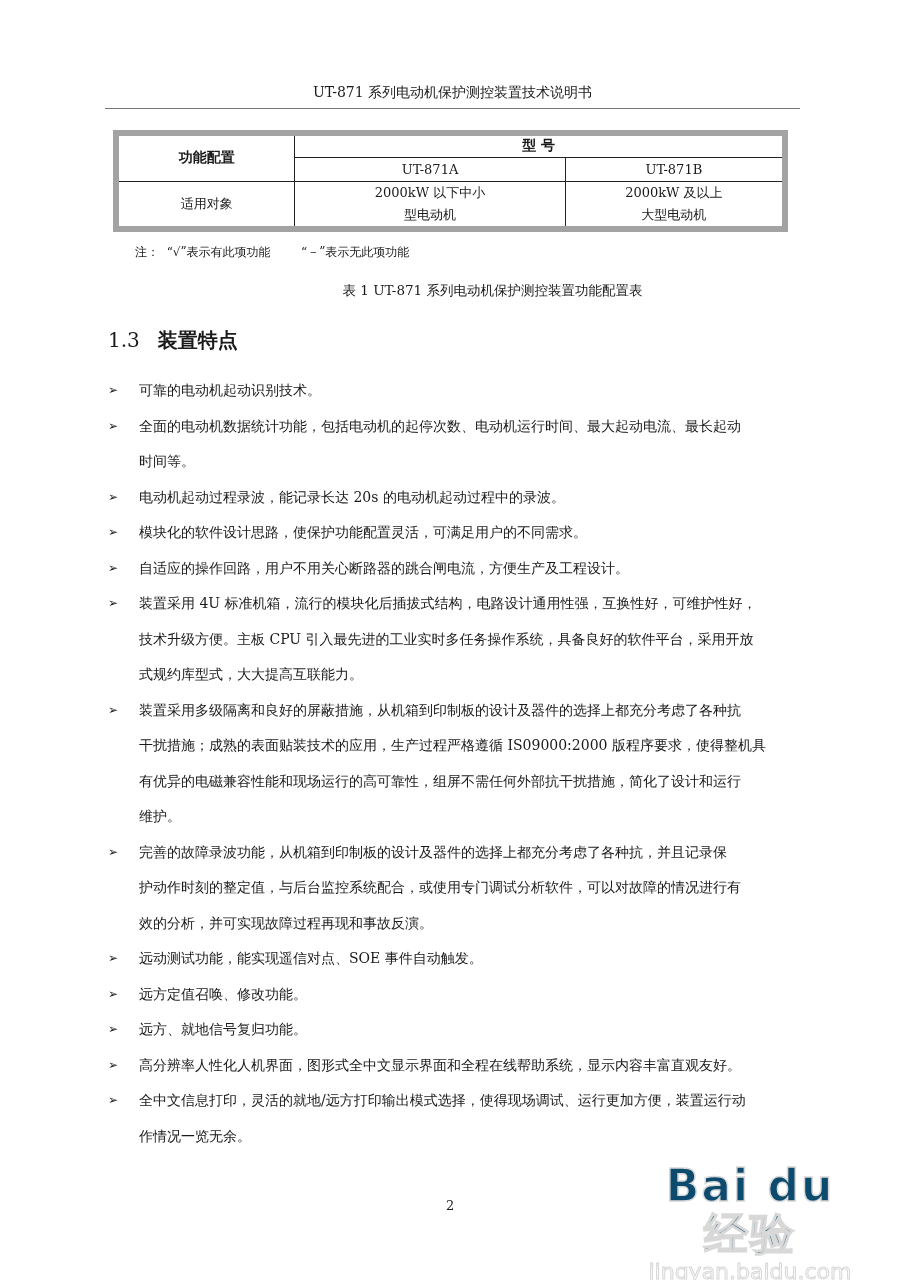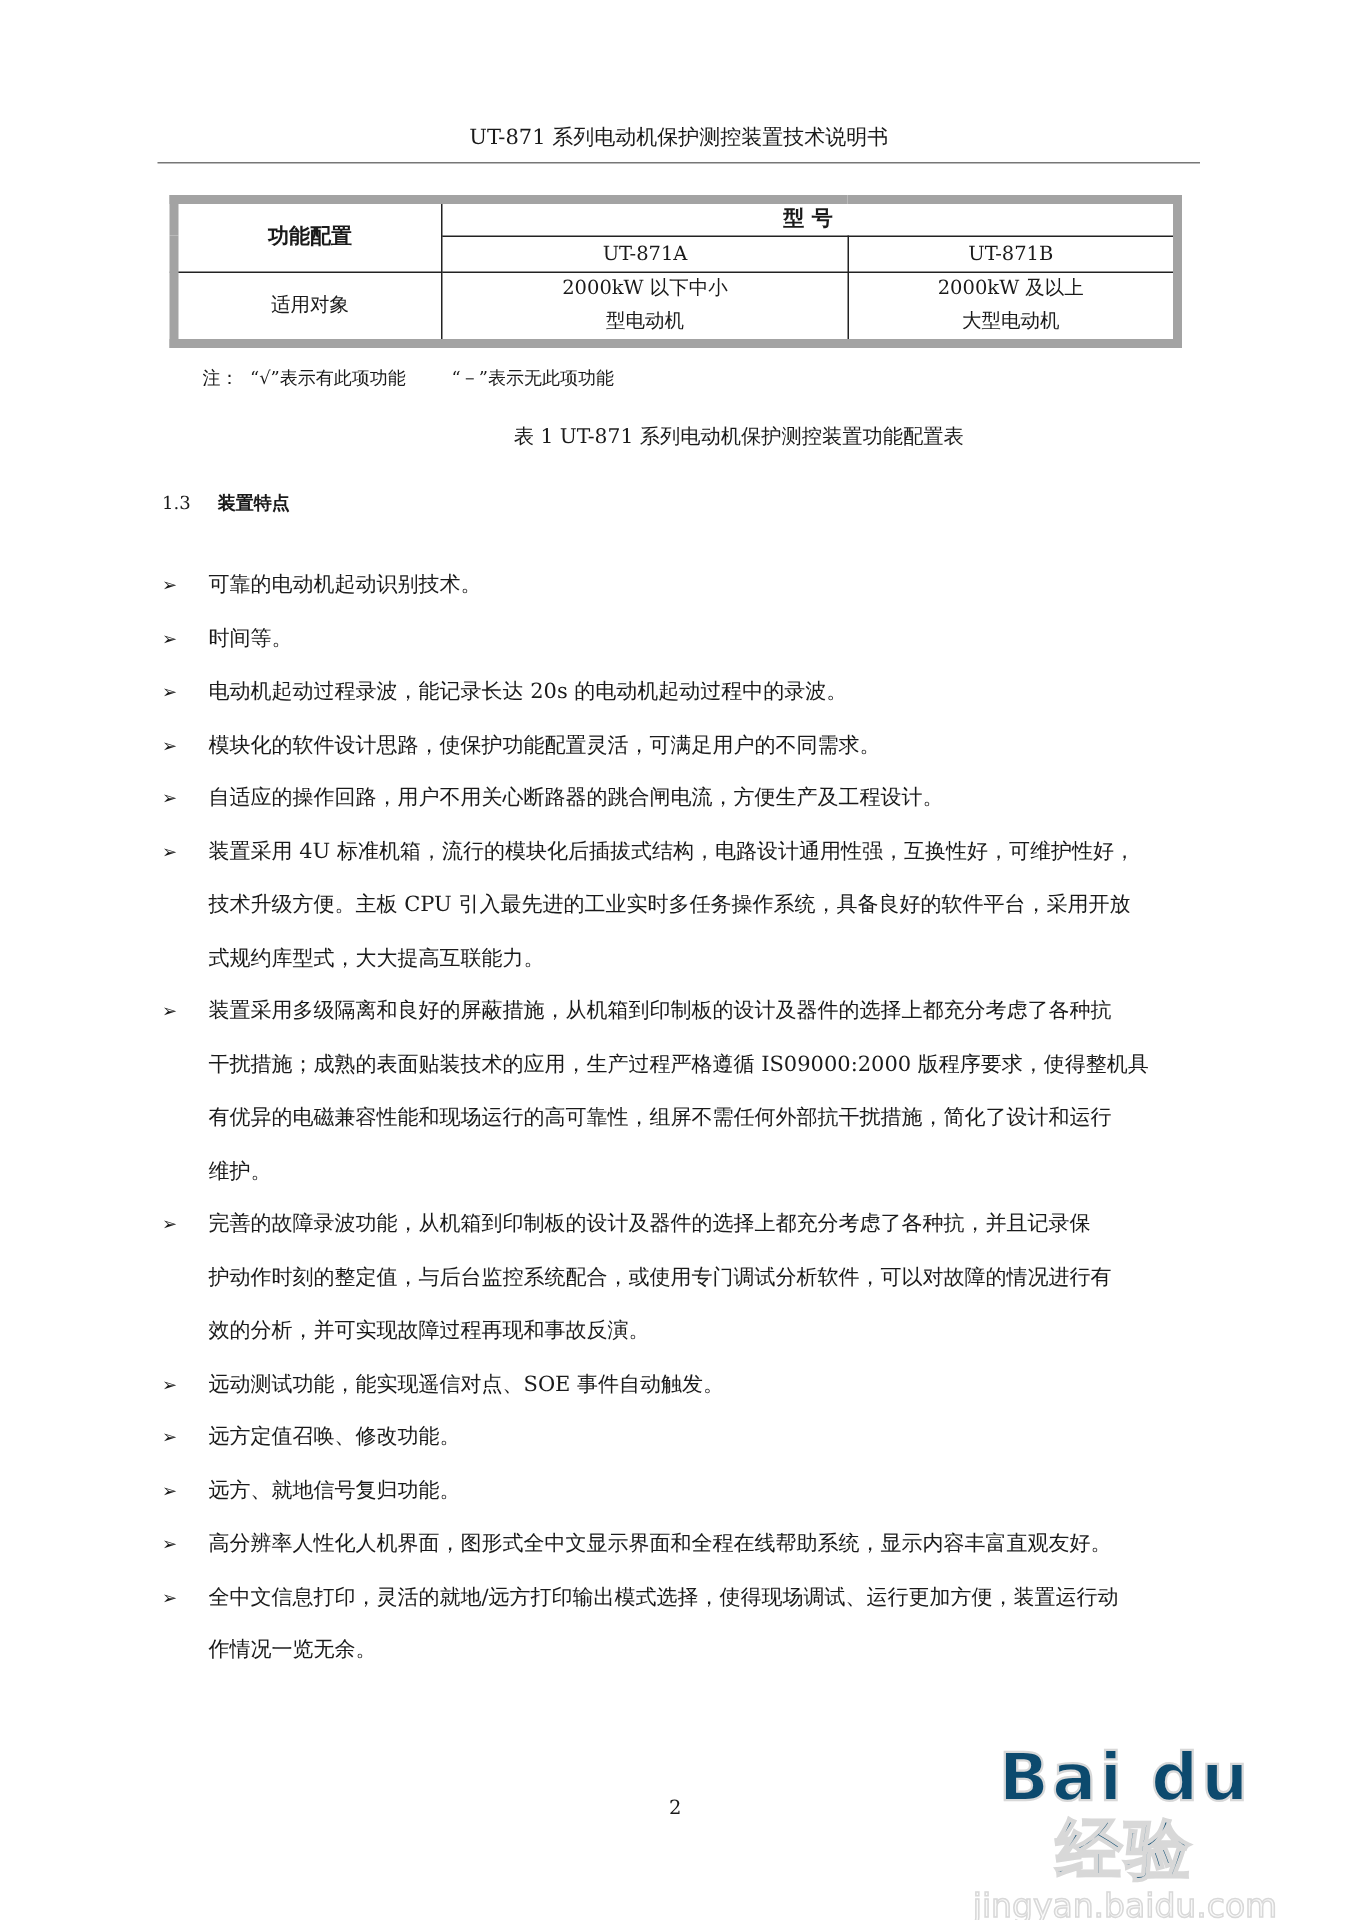--- a/index.html
+++ b/index.html
@@ -14,21 +14,21 @@
     table.cfg { border: 6px solid #a3a3a3; }
     .c1 { width: 190px; }
     .c2 { width: 289px; }
     .c3 { width: 231px; }
     .bold { font-weight: bold; font-family: "DejaVu Sans", "Liberation Sans", sans-serif; font-size: 14px; }
     .r-top { height: 24px; }
     .r-sub { height: 24px; }
     .r-body { height: 48px; line-height: 22px; }
     .note { position: absolute; left: 135px; top: 244px; font-size: 12px; white-space: pre; }
     .caption { position: absolute; left: 0; width: 905px; top: 282px; text-align: center; padding-left: 80px; box-sizing: border-box; font-size: 13.5px; }
-    .section { position: absolute; left: 108px; top: 327px; font-size: 12px; font-weight: bold;
+    .section { position: absolute; left: 108px; top: 327px; font-size: 20px; font-weight: bold;
                font-family: "DejaVu Sans", "Liberation Sans", sans-serif; }
     .section .num { margin-right: 18px; font-weight: normal; font-family: "DejaVu Serif", serif; }
     ul.features { position: absolute; left: 108px; top: 373px; width: 700px; margin: 0; padding: 0; list-style: none;
                   font-size: 14px; line-height: 35.5px; }
     ul.features li { position: relative; padding-left: 31px; }
     ul.features li .bullet { position: absolute; left: 0; top: 0; font-size: 12px; }
     .page-num { position: absolute; left: 446px; top: 1198px; font-size: 13px; }
     .watermark { position: absolute; left: 640px; top: 1162px; width: 220px; color: #e4e4e4;
                  font-family: "DejaVu Sans", "Liberation Sans", sans-serif; text-align: center; }
     .watermark .wm-logo { font-size: 44px; font-weight: bold; letter-spacing: 2px;
@@ -71,20 +71,21 @@
   <span class="num">1.3</span><span>装置特点</span>
 </div>
 
 <ul class="features" id="features">
     <li>
       <span class="bullet">➢</span>
       <div>可靠的电动机起动识别技术。</div>
     </li>
     <li>
       <span class="bullet">➢</span>
+      <div>全面的电动机数据统计功能，包括电动机的起停次数、电动机运行时间、最大起动电流、最长起动</div>
       <div>时间等。</div>
     </li>
     <li>
       <span class="bullet">➢</span>
       <div>电动机起动过程录波，能记录长达 20s 的电动机起动过程中的录波。</div>
     </li>
     <li>
       <span class="bullet">➢</span>
       <div>模块化的软件设计思路，使保护功能配置灵活，可满足用户的不同需求。</div>
     </li>

